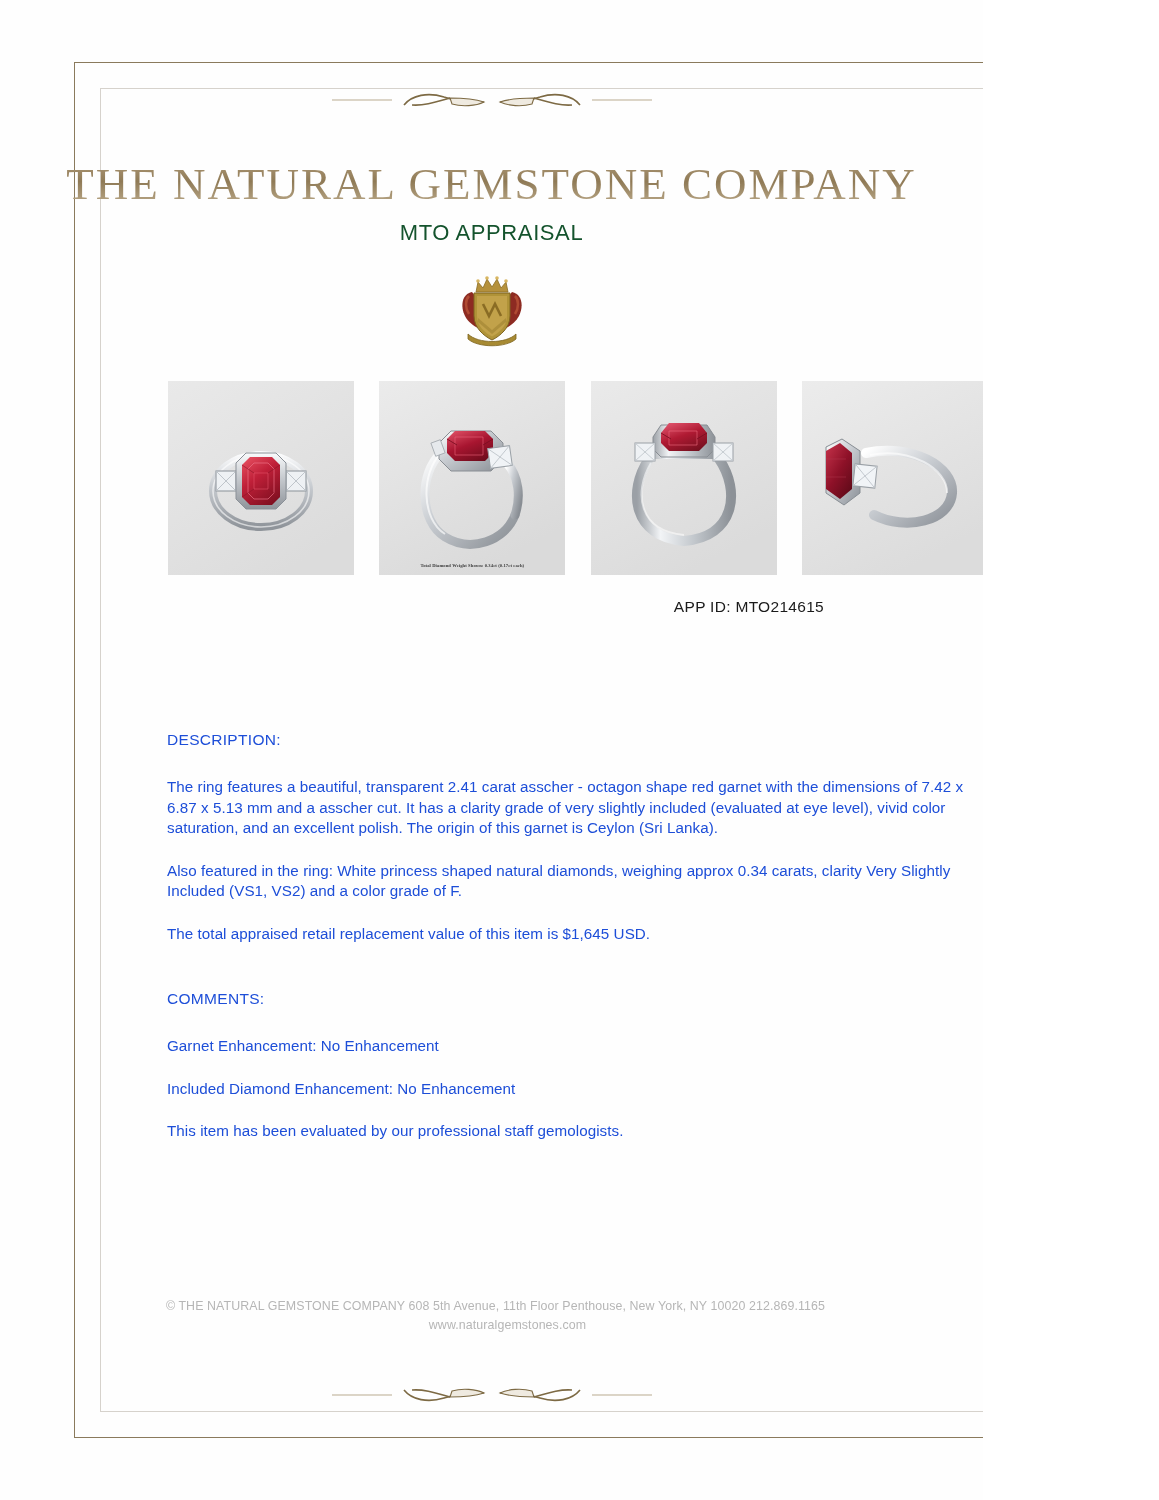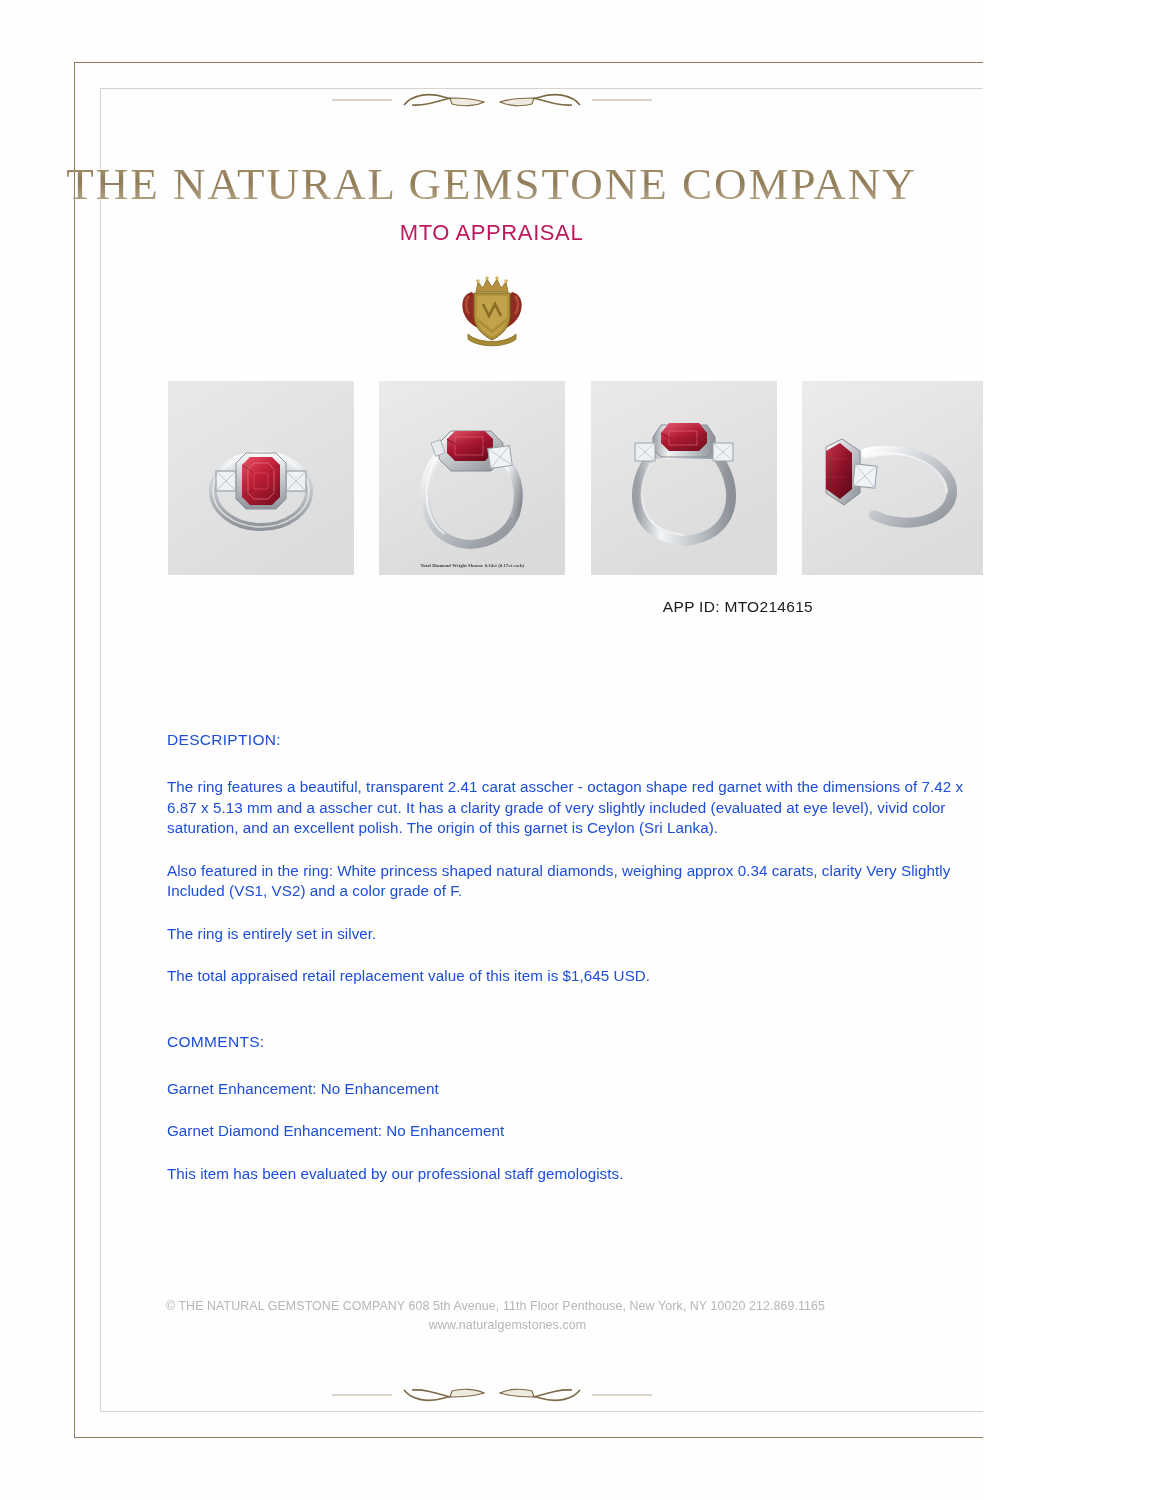--- a/index.html
+++ b/index.html
@@ -73,21 +73,21 @@
     -webkit-text-fill-color: transparent;
     white-space: nowrap;
   }
   .brand-subtitle {
     position: absolute;
     left: 0; right: 0;
     top: 220px;
     text-align: center;
     font-size: 22px;
     letter-spacing: 0.6px;
-    color: #be185d;
+    color: #14532d;
   }
 
   
   .crest {
     position: absolute;
     left: 50%;
     top: 272px;
     transform: translateX(-50%);
     width: 72px;
     height: 76px;
@@ -119,21 +119,21 @@
     font-family: "Liberation Serif", serif;
     font-size: 4.6px;
     font-weight: bold;
     color: #3a3a3a;
     letter-spacing: 0.1px;
   }
 
   
   .app-id {
     position: absolute;
-    right: 170px;
+    right: 159px;
     top: 598px;
     font-size: 15.5px;
     color: #1b1b1b;
     letter-spacing: 0.3px;
   }
 
   
   .body-area {
     position: absolute;
     left: 167px;
@@ -373,28 +373,27 @@
     </div>
 
   </div>
 
   <div class="app-id">APP ID: MTO214615</div>
 
   <div class="body-area">
     <div class="sec-label">DESCRIPTION:</div>
     <p class="para">The ring features a beautiful, transparent 2.41 carat asscher - octagon shape red garnet with the dimensions of 7.42 x 6.87 x 5.13 mm and a asscher cut. It has a clarity grade of very slightly included (evaluated at eye level), vivid color saturation, and an excellent polish. The origin of this garnet is Ceylon (Sri Lanka).</p>
     <p class="para">Also featured in the ring: White princess shaped natural diamonds, weighing approx 0.34 carats, clarity Very Slightly Included (VS1, VS2) and a color grade of F.</p>
-    <p class="para">The ring is entirely set in silver.</p>
     <p class="para">The total appraised retail replacement value of this item is $1,645 USD.</p>
 
     <div class="gap-before-comments"></div>
 
     <div class="sec-label">COMMENTS:</div>
     <p class="para">Garnet Enhancement: No Enhancement</p>
-    <p class="para">Garnet Diamond Enhancement: No Enhancement</p>
+    <p class="para">Included Diamond Enhancement: No Enhancement</p>
     <p class="para last">This item has been evaluated by our professional staff gemologists.</p>
   </div>
 
   <div class="footer">
     <span>© THE NATURAL GEMSTONE COMPANY  608 5th Avenue, 11th Floor Penthouse, New York, NY  10020      212.869.1165</span>
     <span class="line2">www.naturalgemstones.com</span>
   </div>
 
   <div class="ornament bottom">
     <svg width="320" height="30" viewBox="0 0 320 30">

